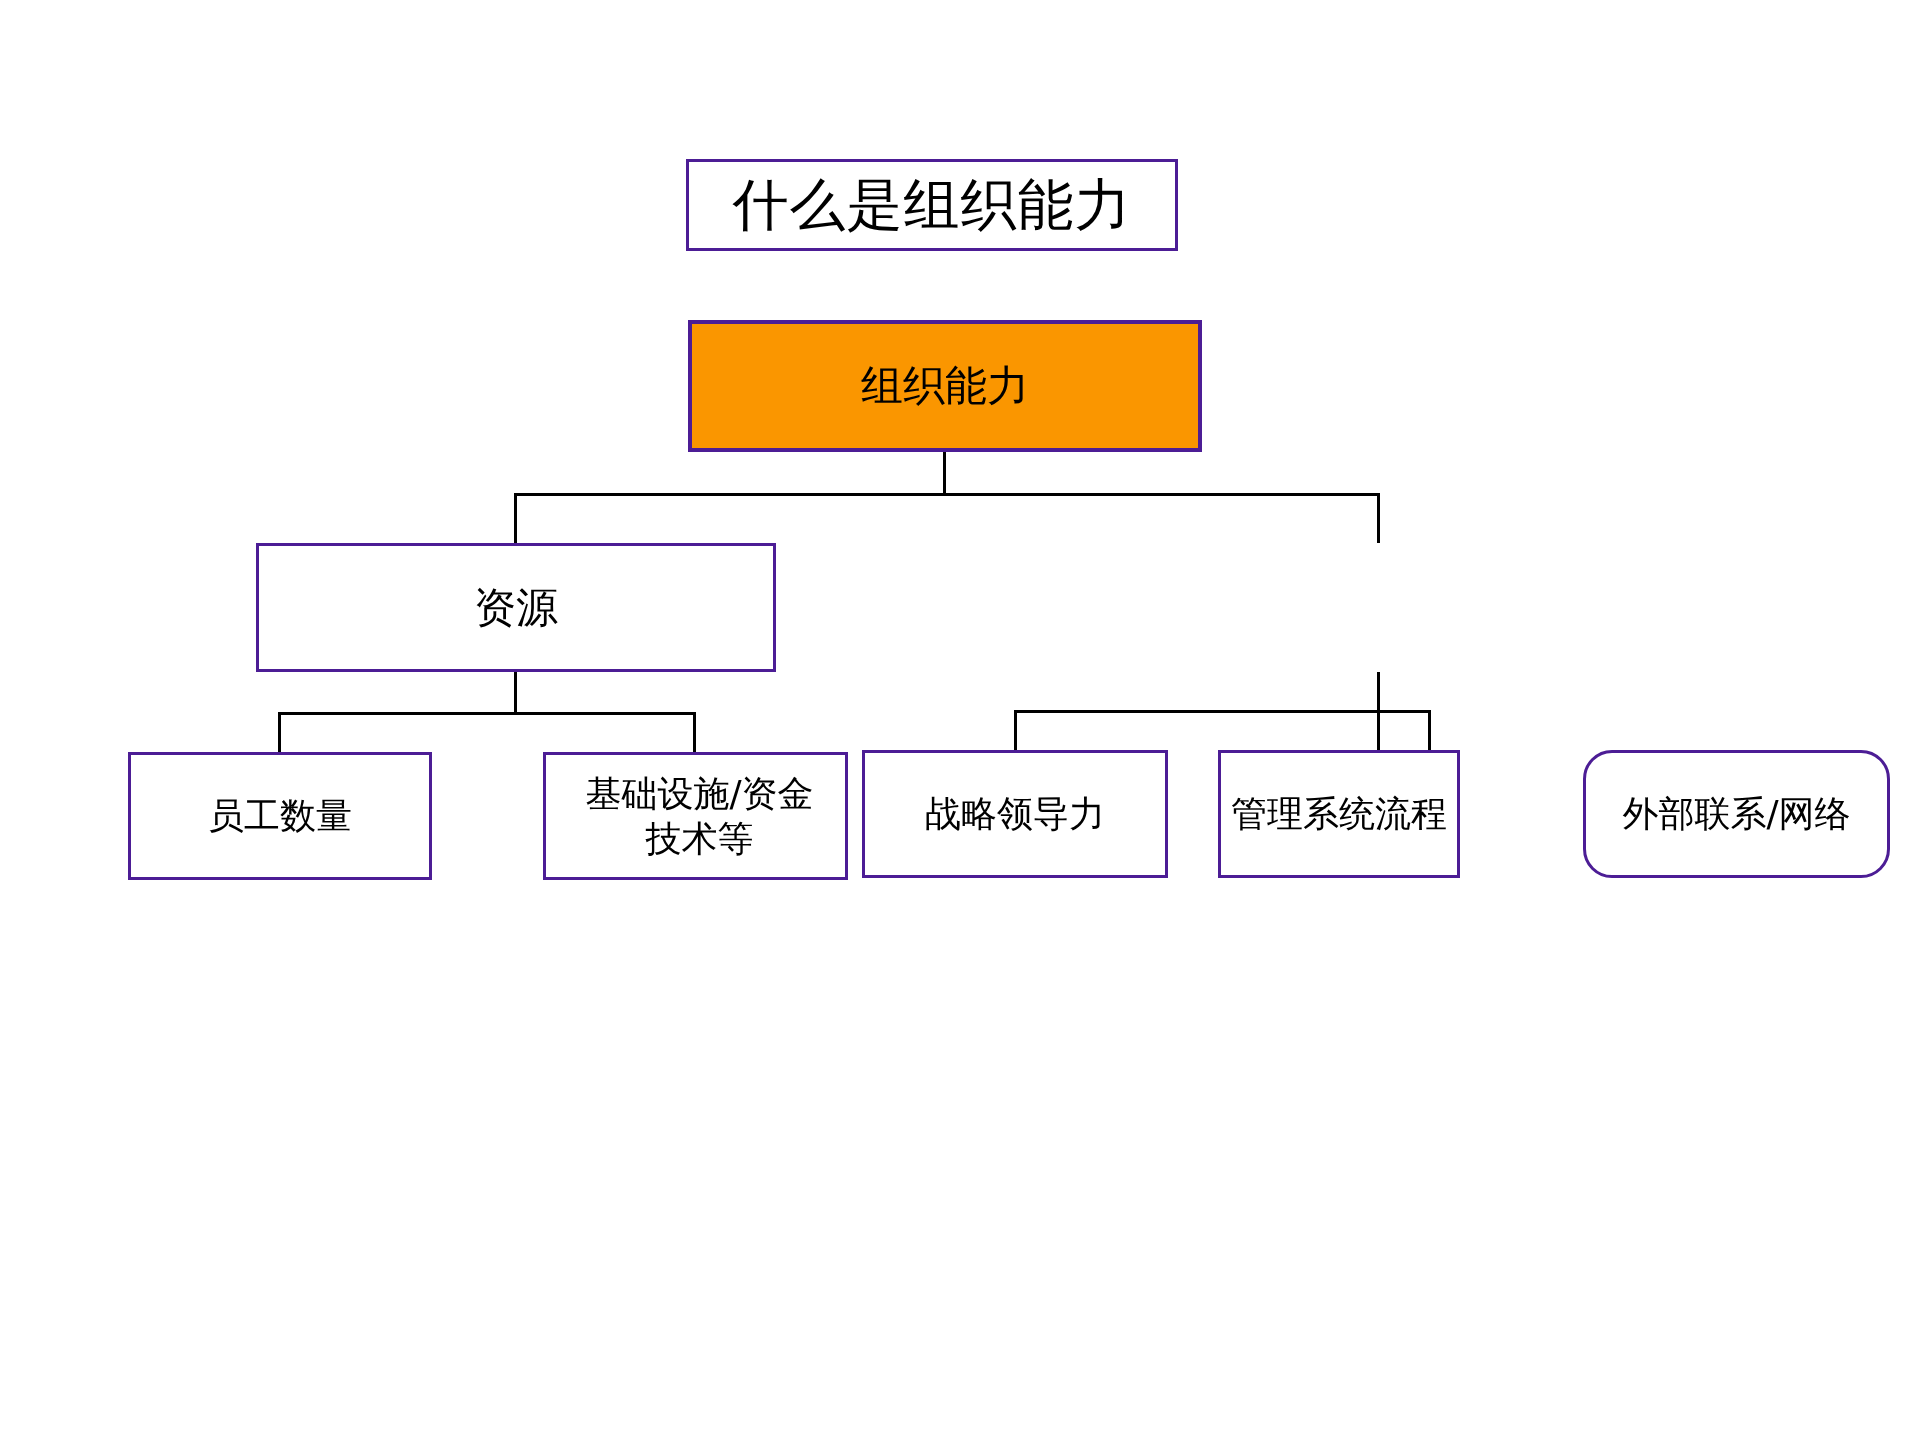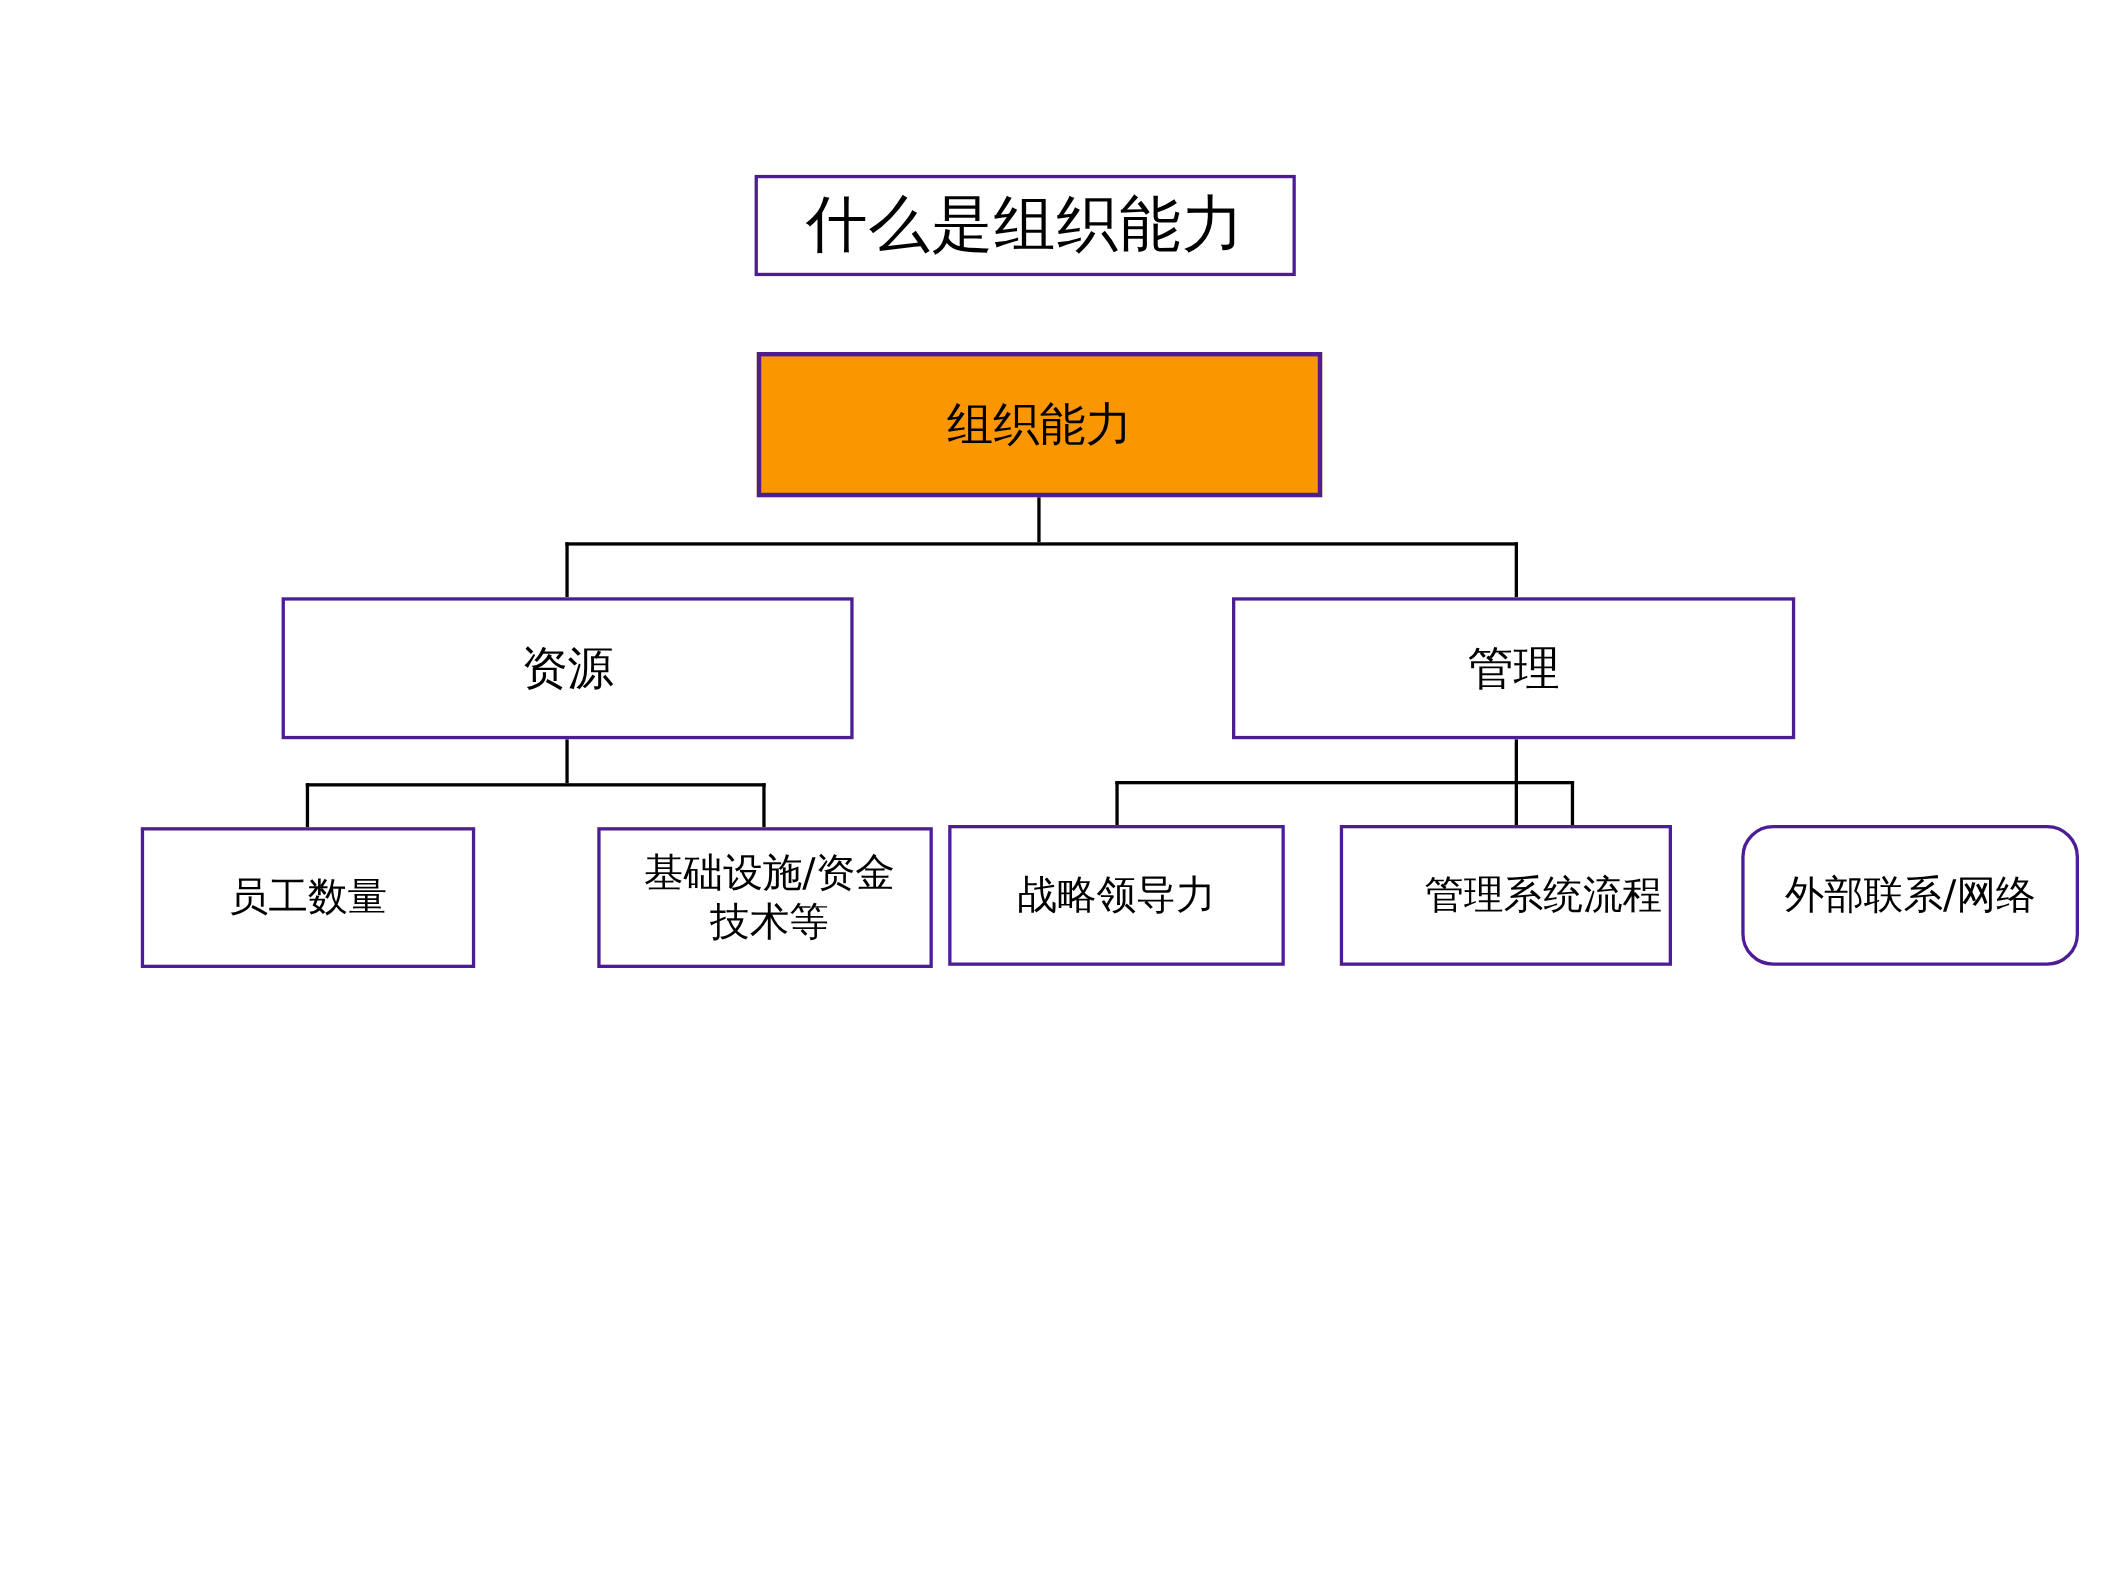--- a/index.html
+++ b/index.html
@@ -91,23 +91,20 @@
 
   <div class="node mid-node" style="left:256px; top:543px; width:520px; height:129px;">
     <span>资源</span>
   </div>
 
   <div class="conn v" style="left:514px; top:672px; width:3px; height:40px;"></div>
   <div class="conn h" style="left:278px; top:712px; width:418px; height:3px;"></div>
   <div class="conn v" style="left:278px; top:712px; width:3px; height:40px;"></div>
   <div class="conn v" style="left:693px; top:712px; width:3px; height:40px;"></div>
 
-  <div class="node mid-node" style="left:1120px; top:543px; width:512px; height:129px;">
-    <span>管理</span>
-  </div>
 
   <div class="conn v" style="left:1377px; top:672px; width:3px; height:38px;"></div>
   <div class="conn h" style="left:1014px; top:710px; width:417px; height:3px;"></div>
   <div class="conn v" style="left:1014px; top:710px; width:3px; height:42px;"></div>
   <div class="conn v" style="left:1377px; top:710px; width:3px; height:42px;"></div>
   <div class="conn v" style="left:1428px; top:710px; width:3px; height:42px;"></div>
 
   <div class="node leaf-node" style="left:128px; top:752px; width:304px; height:128px;">
     <span>员工数量</span>
   </div>
@@ -116,21 +113,21 @@
     <span>
       <span>基础设施/资金</span><br>
       <span>技术等</span>
     </span>
   </div>
 
   <div class="node leaf-node" style="left:862px; top:750px; width:306px; height:128px;">
     <span>战略领导力</span>
   </div>
 
-  <div class="node leaf-node" style="left:1218px; top:750px; width:302px; height:128px;justify-content:flex-end;">
+  <div class="node leaf-node" style="left:1218px; top:750px; width:242px; height:128px;">
     <span>管理系统流程</span>
   </div>
 
   <div class="node leaf-node" style="left:1583px; top:750px; width:307px; height:128px;border-radius:29px;">
     <span>外部联系/网络</span>
   </div>
 
 </div>
 
 </body></html>

